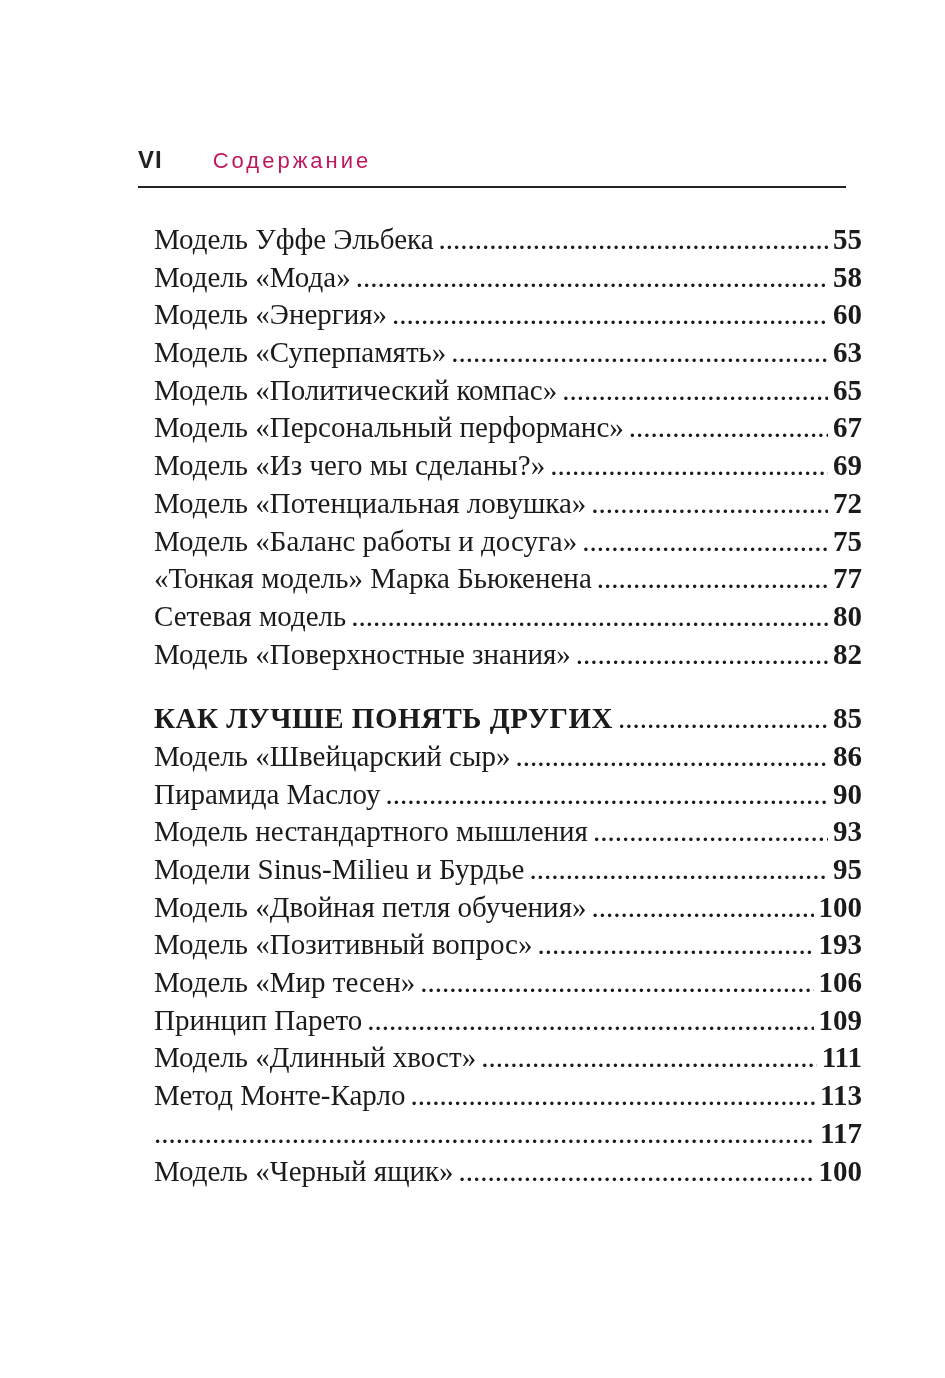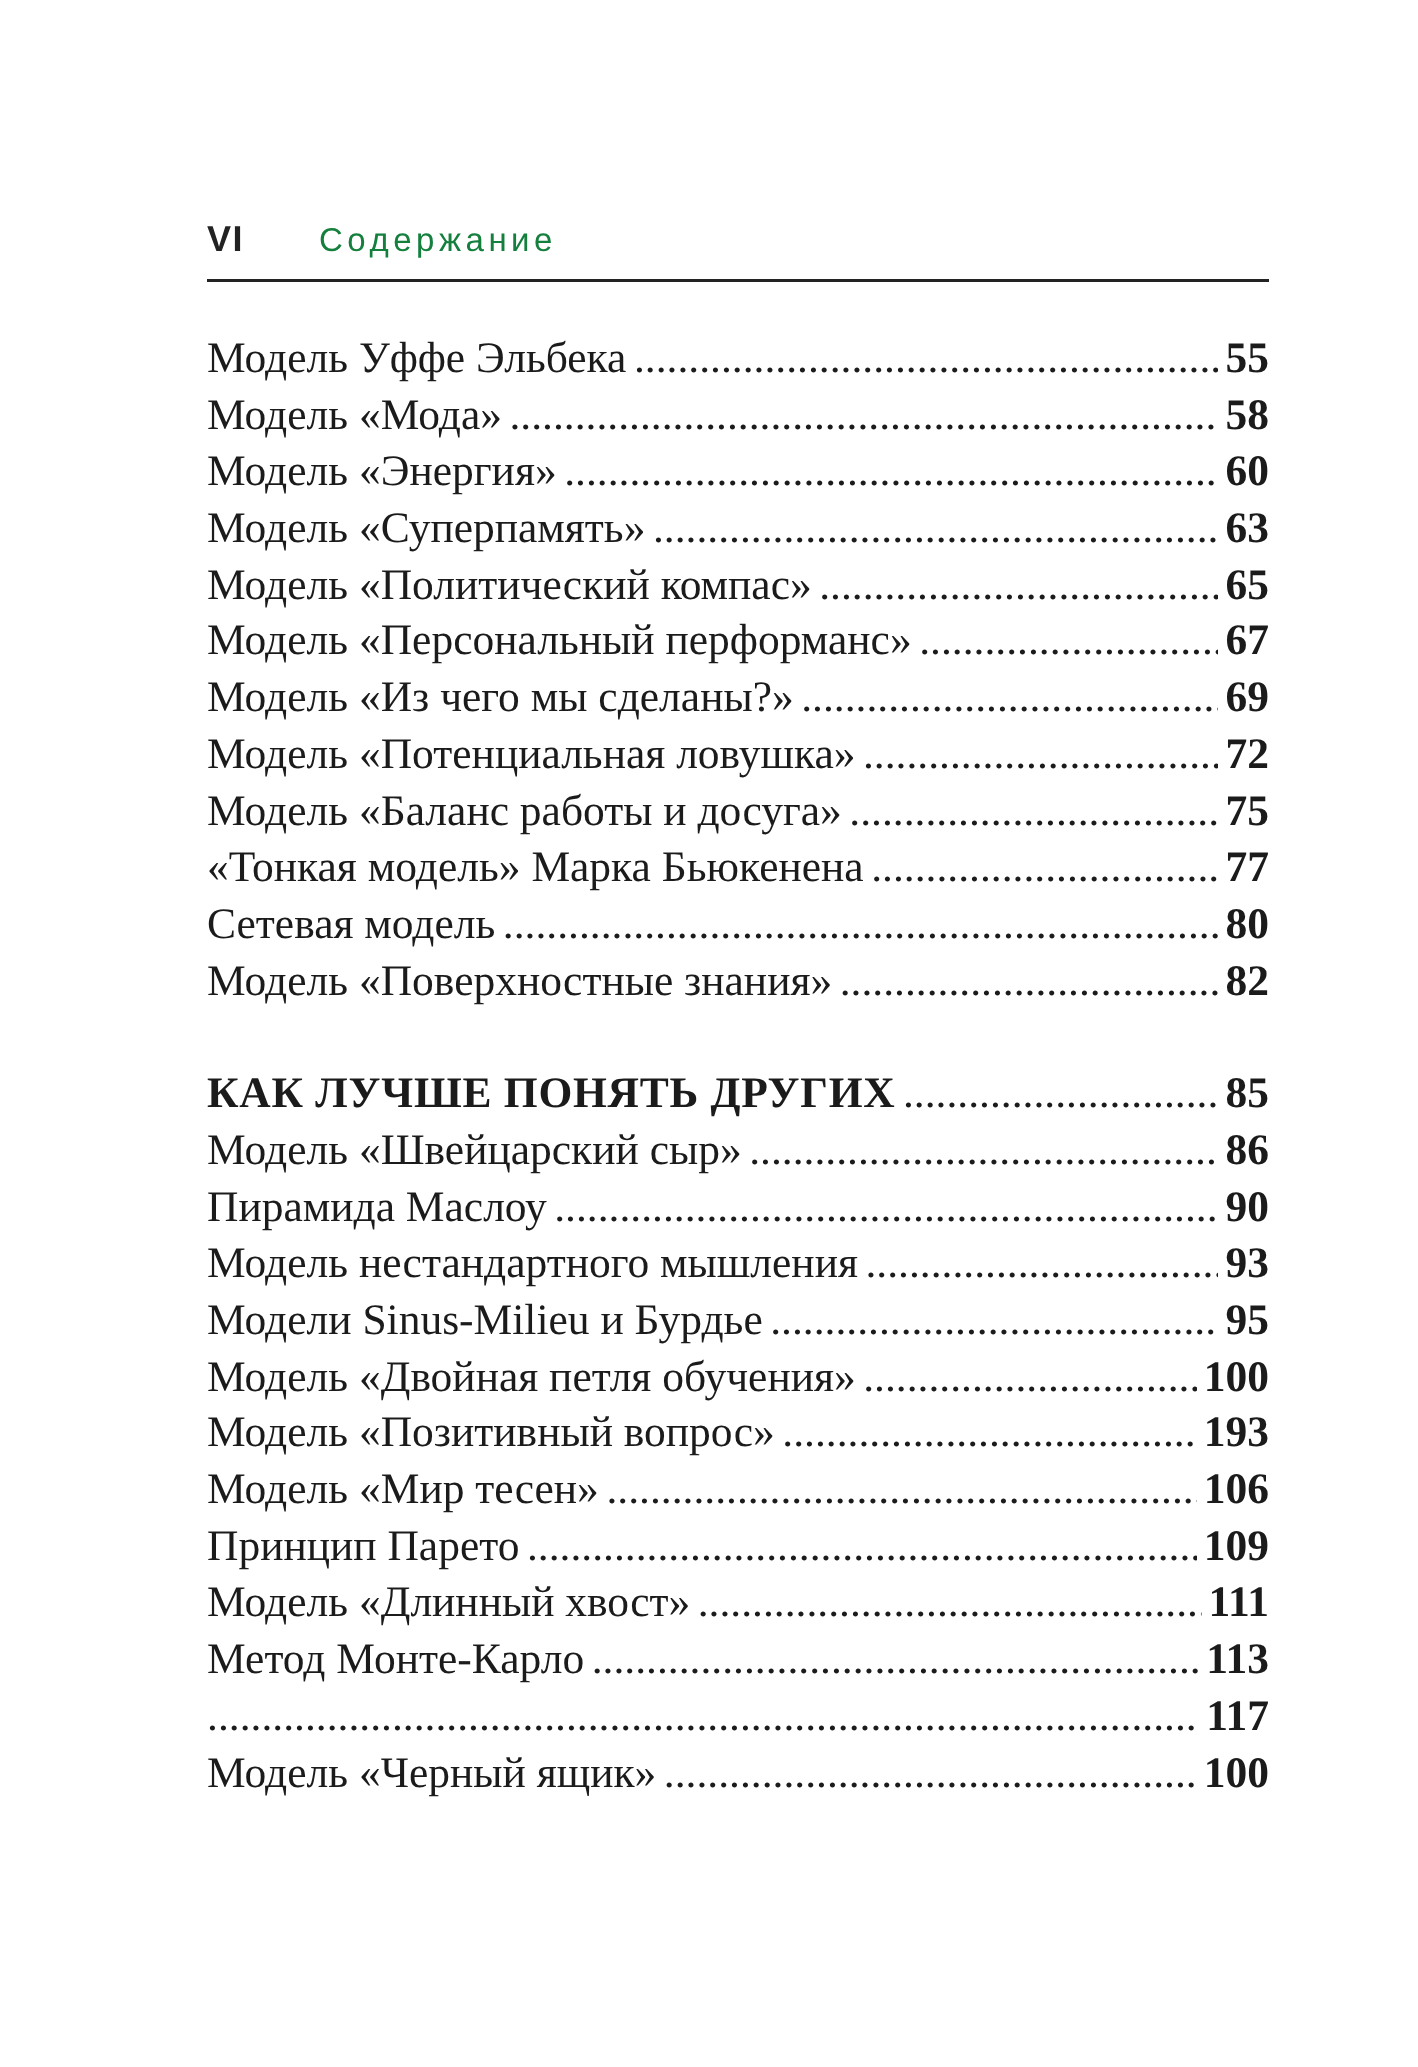--- a/index.html
+++ b/index.html
@@ -38,33 +38,33 @@
     font-size: 24px;
     font-weight: bold;
     letter-spacing: 1px;
     color: #222;
   }
   .running-title {
     margin-left: 50px;
     font-size: 22px;
     font-weight: 400;
     letter-spacing: 3px;
-    color: #15803d;
+    color: #be185d;
   }
   .head-rule {
     position: absolute;
     left: 0;
     top: 186px;
     width: 708px;
     border-top: 2px solid #232323;
   }
   
   .toc {
     position: absolute;
-    left: 0;
+    left: 16px;
     top: 221px;
     width: 708px;
     font-size: 29px;
     line-height: 37.7px;
   }
   .toc-row {
     display: flex;
     align-items: baseline;
     height: 37.7px;
     white-space: nowrap;
@@ -81,21 +81,21 @@
   .toc-row .leader::after {
     content: "........................................................................................................................................";
   }
   .toc-row .pagenum {
     flex: 0 0 auto;
     padding-left: 5px;
     text-align: right;
     font-weight: bold;
   }
   .toc-row.section {
-    margin-top: 38px;
+    margin-top: 27px;
   }
   .toc-row.section .title {
     font-weight: bold;
     letter-spacing: 0.5px;
   }
 </style>
 </head>
 <body>
 
 <div class="page">

